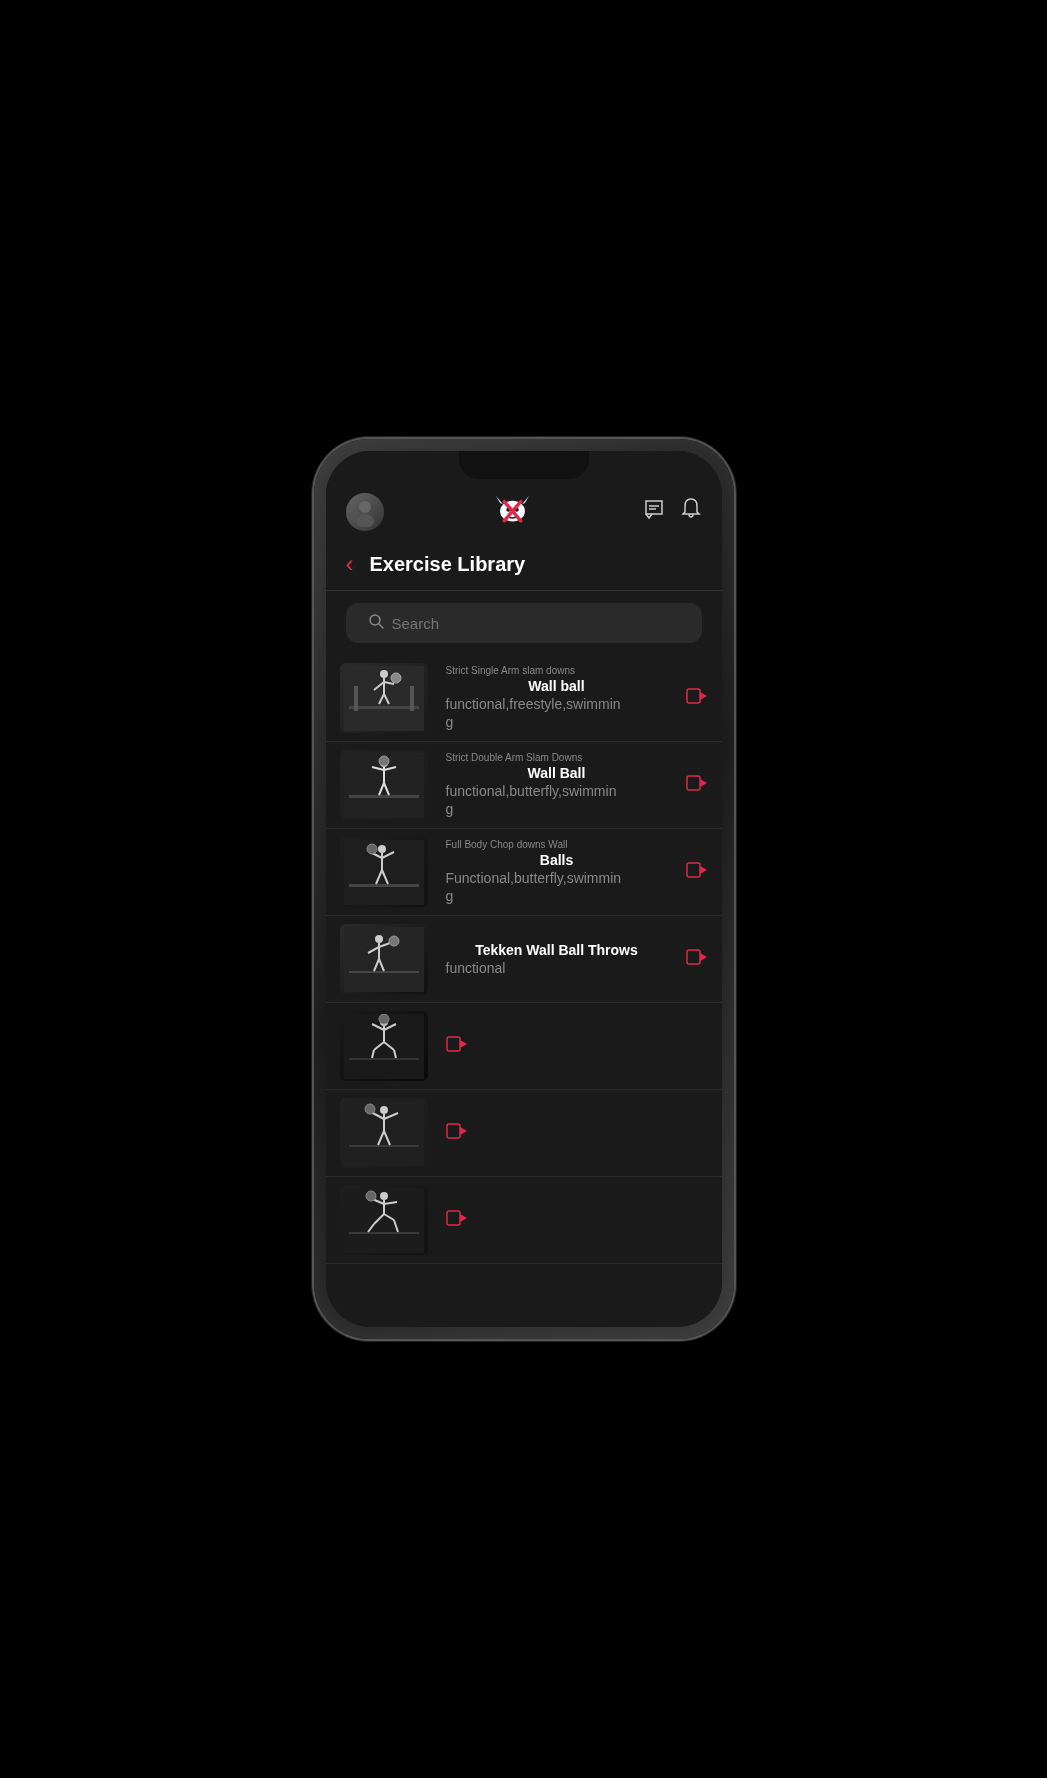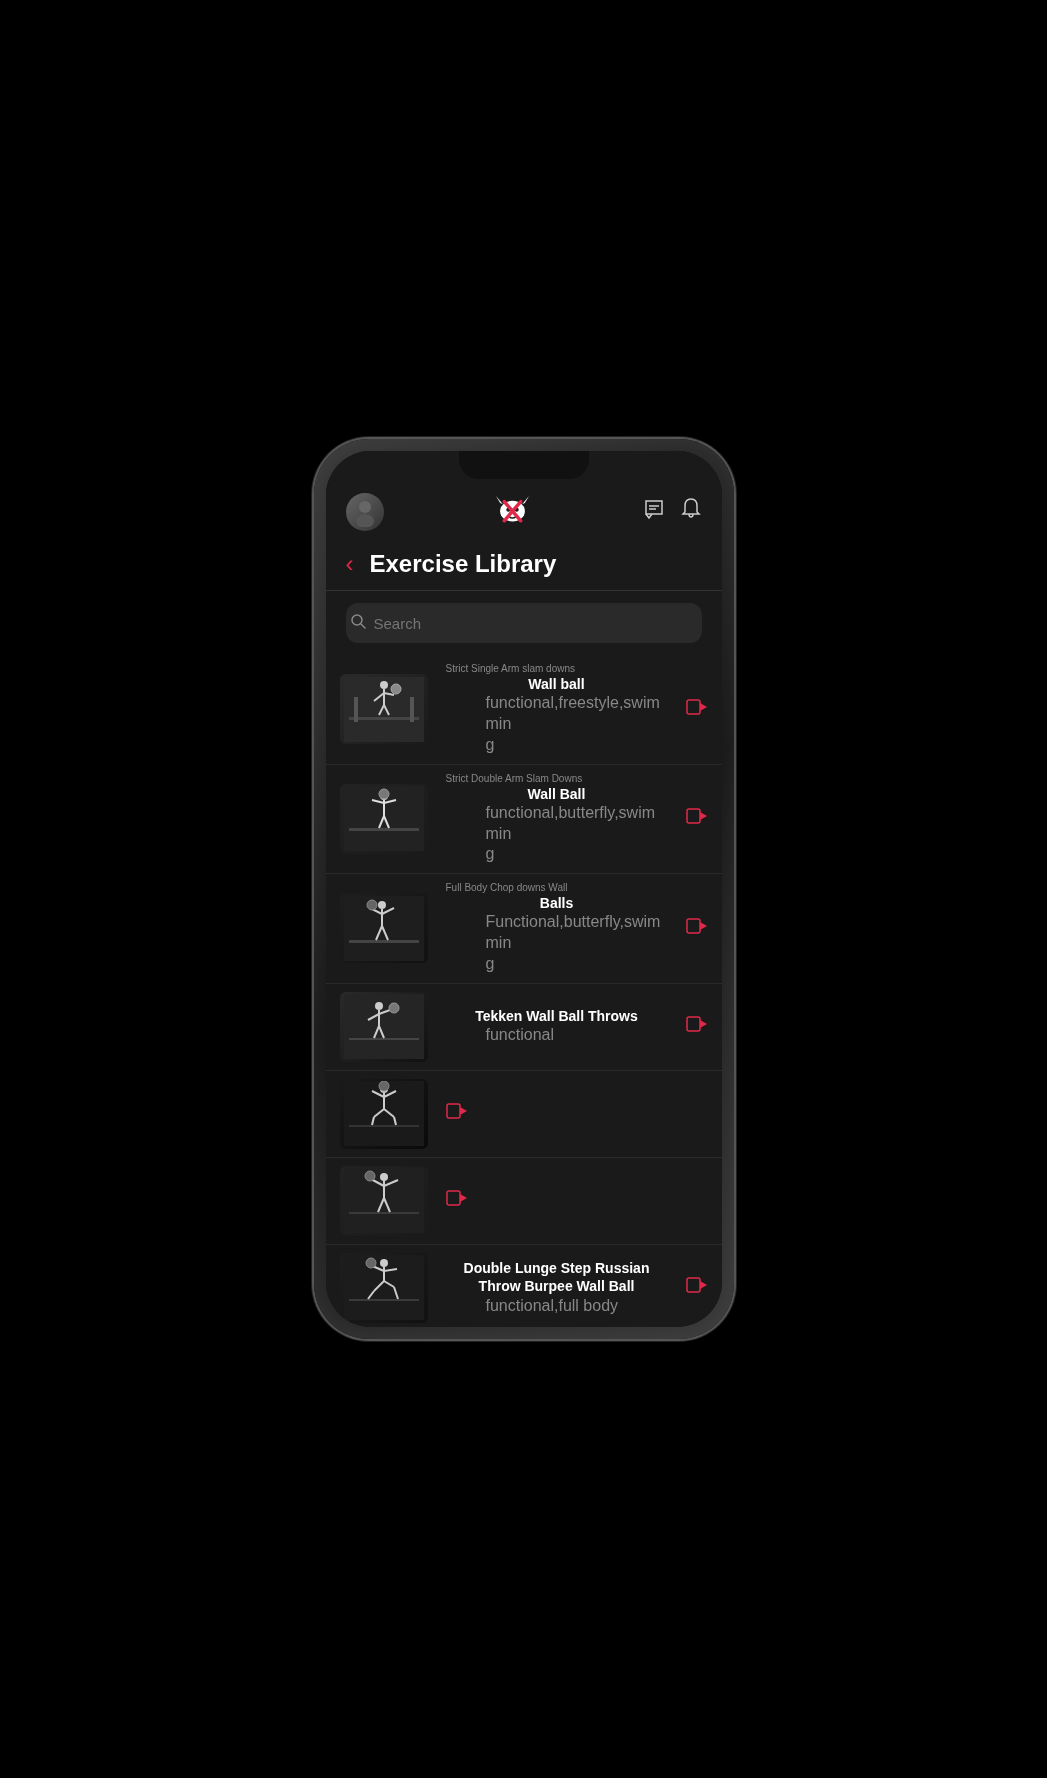--- a/index.html
+++ b/index.html
@@ -106,34 +106,34 @@
     }
     .back-btn {
       color: #e0294a;
       font-size: 24px;
       font-weight: 300;
       margin-right: 16px;
       cursor: pointer;
     }
     .page-title {
       color: #fff;
-      font-size: 24px;
+      font-size: 20px;
       font-weight: 600;
     }
     .search-bar {
       background: #1a1a1a;
       padding: 12px 20px;
       flex-shrink: 0;
     }
     .search-input-wrap {
       background: #2a2a2a;
       border-radius: 12px;
       display: flex;
       align-items: center;
-      padding: 10px 4px;
+      padding: 10px 22px;
       gap: 8px;
     }
     .search-icon {
       color: #888;
       font-size: 16px;
     }
     .search-input {
       background: none;
       border: none;
       outline: none;
@@ -193,24 +193,23 @@
     }
     .exercise-title {
       color: #fff;
       font-size: 14px;
       font-weight: 700;
       line-height: 1.3;
       text-align: center;
     }
     .exercise-tags {
       color: #888;
-      font-size: 16px;
+      font-size: 14px;
       line-height: 1.3;
       word-break: break-word;
-      margin-left: 40px;
     }
     .video-icon {
       color: #e0294a;
       font-size: 18px;
       flex-shrink: 0;
     }
   </style>
 </head>
 <body>
 
@@ -473,25 +472,20 @@
                 <line x1="40" y1="16" x2="53" y2="14" stroke="#ccc" stroke-width="2"></line>
 
                 <line x1="40" y1="26" x2="30" y2="36" stroke="#ccc" stroke-width="2"></line>
                 <line x1="40" y1="26" x2="50" y2="32" stroke="#ccc" stroke-width="2"></line>
                 <line x1="30" y1="36" x2="24" y2="44" stroke="#ccc" stroke-width="2"></line>
                 <line x1="50" y1="32" x2="54" y2="44" stroke="#ccc" stroke-width="2"></line>
                 <circle cx="27" cy="8" r="5" fill="#666" stroke="#888" stroke-width="1"></circle>
               </svg>
             </div>
           </div>
-          <div class="exercise-info">
-            <div class="exercise-subtitle"></div>
-            <div class="exercise-title">Double Lunge Step Russian Throw Burpee Wall Ball</div>
-            <div class="exercise-tags">functional,full body</div>
-          </div>
           <span class="video-icon">
             <svg width="22" height="18" viewBox="0 0 22 18" fill="none">
               <rect x="1" y="2" width="13" height="14" rx="2" stroke="#e0294a" stroke-width="1.5" fill="none"></rect>
               <polygon points="14,5 21,9 14,13" fill="#e0294a"></polygon>
             </svg>
           </span>
         </div>
 
 
       </div>

